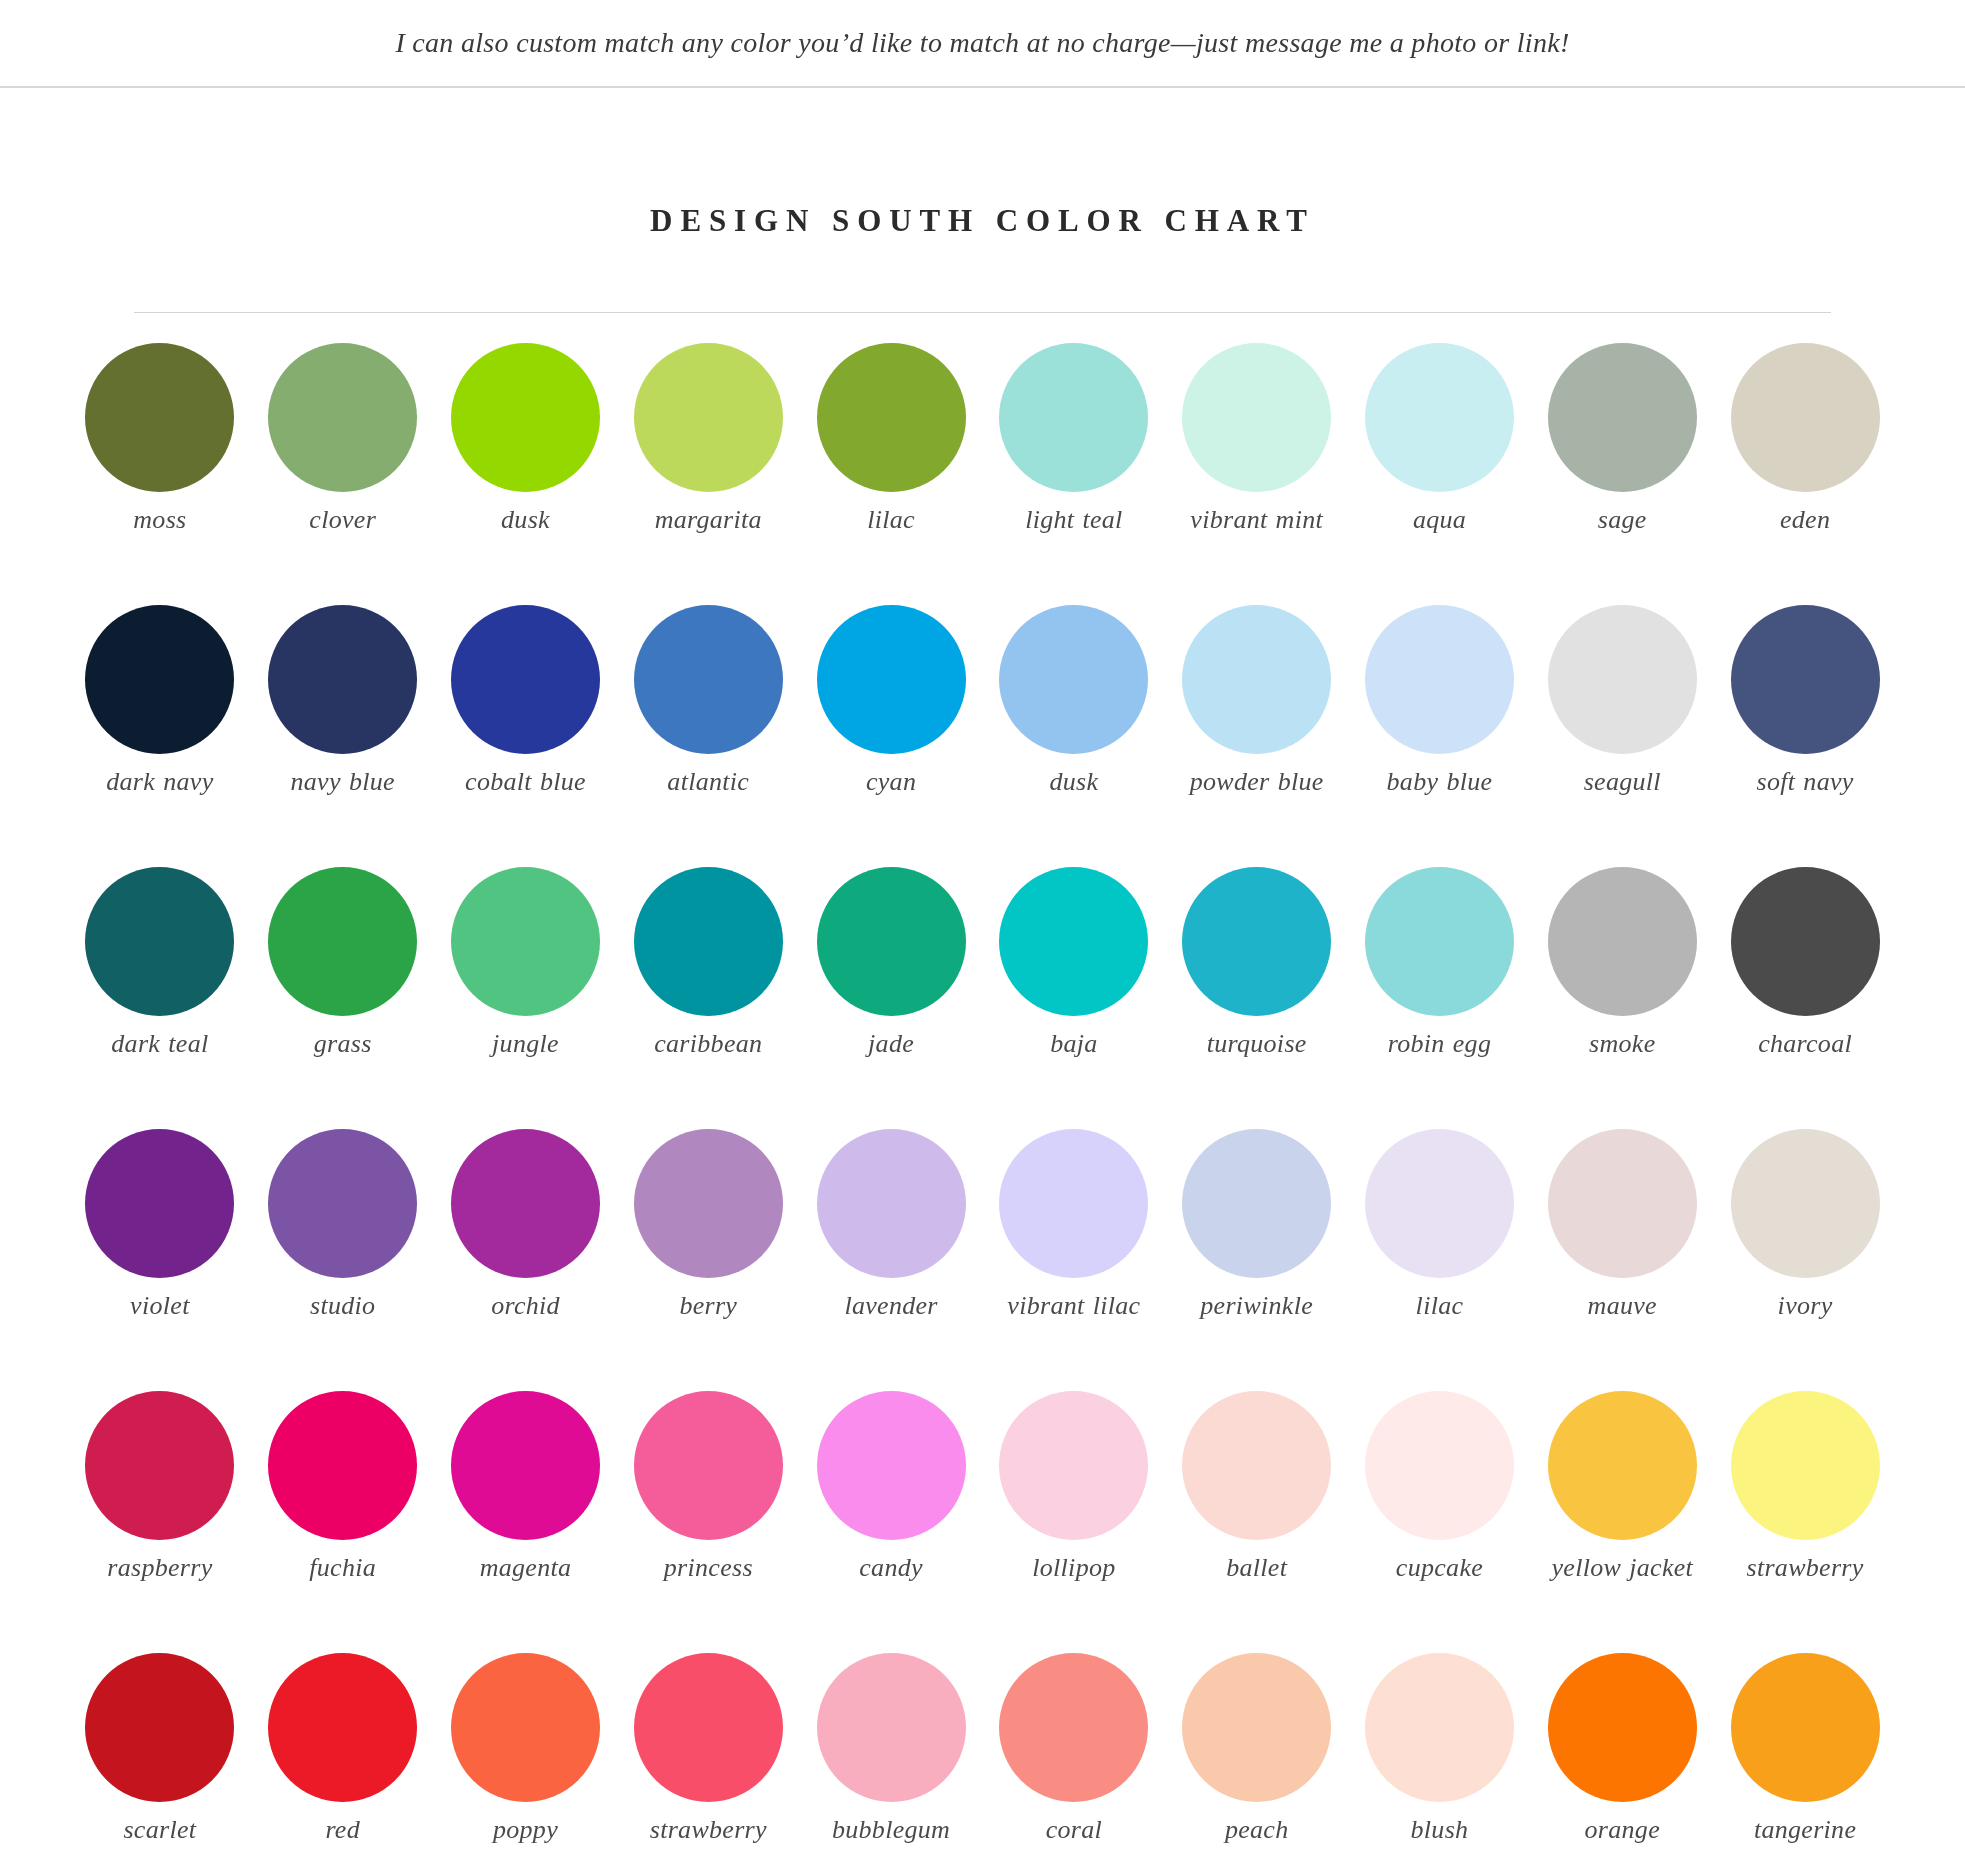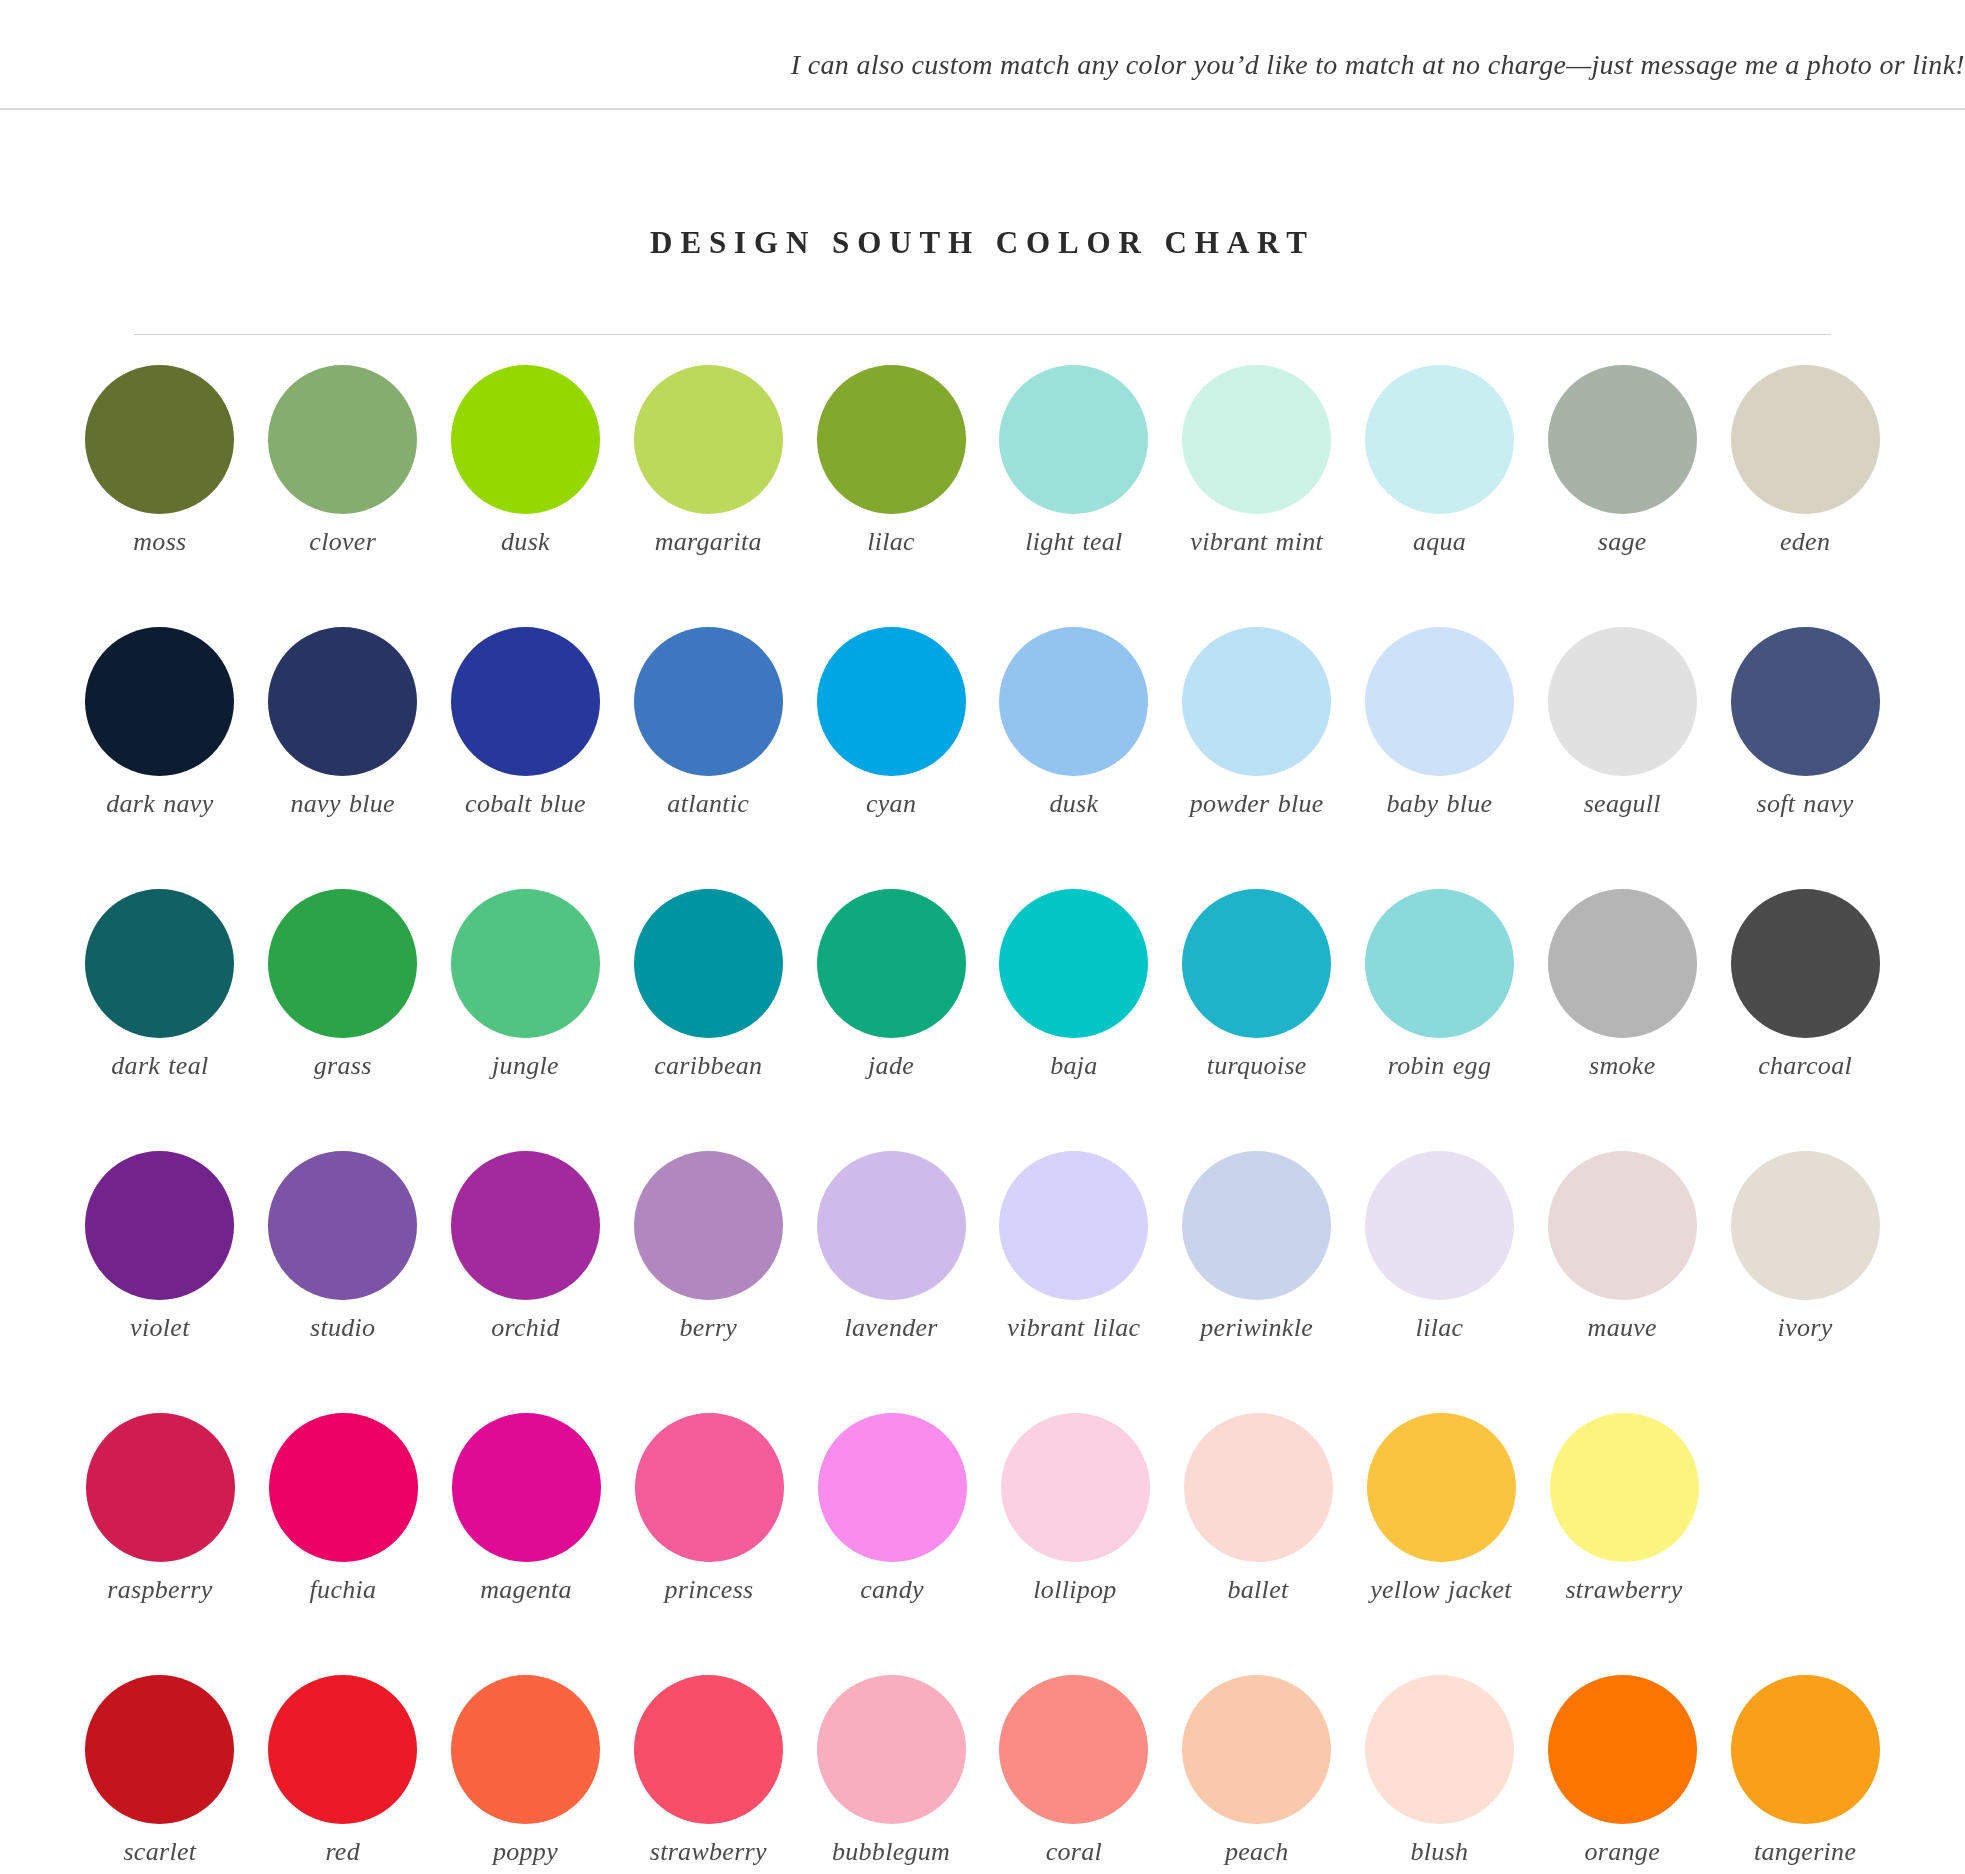--- a/index.html
+++ b/index.html
@@ -18,24 +18,23 @@
     background: #ffffff;
     overflow: hidden;
   }
 
   
   .banner {
     width: 100%;
     height: 88px;
     display: flex;
     align-items: center;
-    justify-content: flex-end;
+    justify-content: center;
     border-bottom: 2px solid #d8d8d8;
     background: #ffffff;
-    margin-top: 22px;
   }
 
   .banner-text {
     font-family: "Liberation Serif", "DejaVu Serif", serif;
     font-style: italic;
     font-size: 28px;
     letter-spacing: 0.3px;
     color: #3a3a3a;
     white-space: nowrap;
   }
@@ -314,20 +313,24 @@
         </div>
         <div class="cell">
           <div class="swatch" style="background: rgb(251, 208, 225);"></div>
           <div class="cell-label">lollipop</div>
         </div>
         <div class="cell">
           <div class="swatch" style="background: rgb(252, 218, 212);"></div>
           <div class="cell-label">ballet</div>
         </div>
         <div class="cell">
+          <div class="swatch" style="background: rgb(253, 234, 233);"></div>
+          <div class="cell-label">cupcake</div>
+        </div>
+        <div class="cell">
           <div class="swatch" style="background: rgb(249, 196, 64);"></div>
           <div class="cell-label">yellow jacket</div>
         </div>
         <div class="cell">
           <div class="swatch" style="background: rgb(251, 245, 127);"></div>
           <div class="cell-label">strawberry</div>
         </div>
       </div>
       <div class="row">
         <div class="cell">

